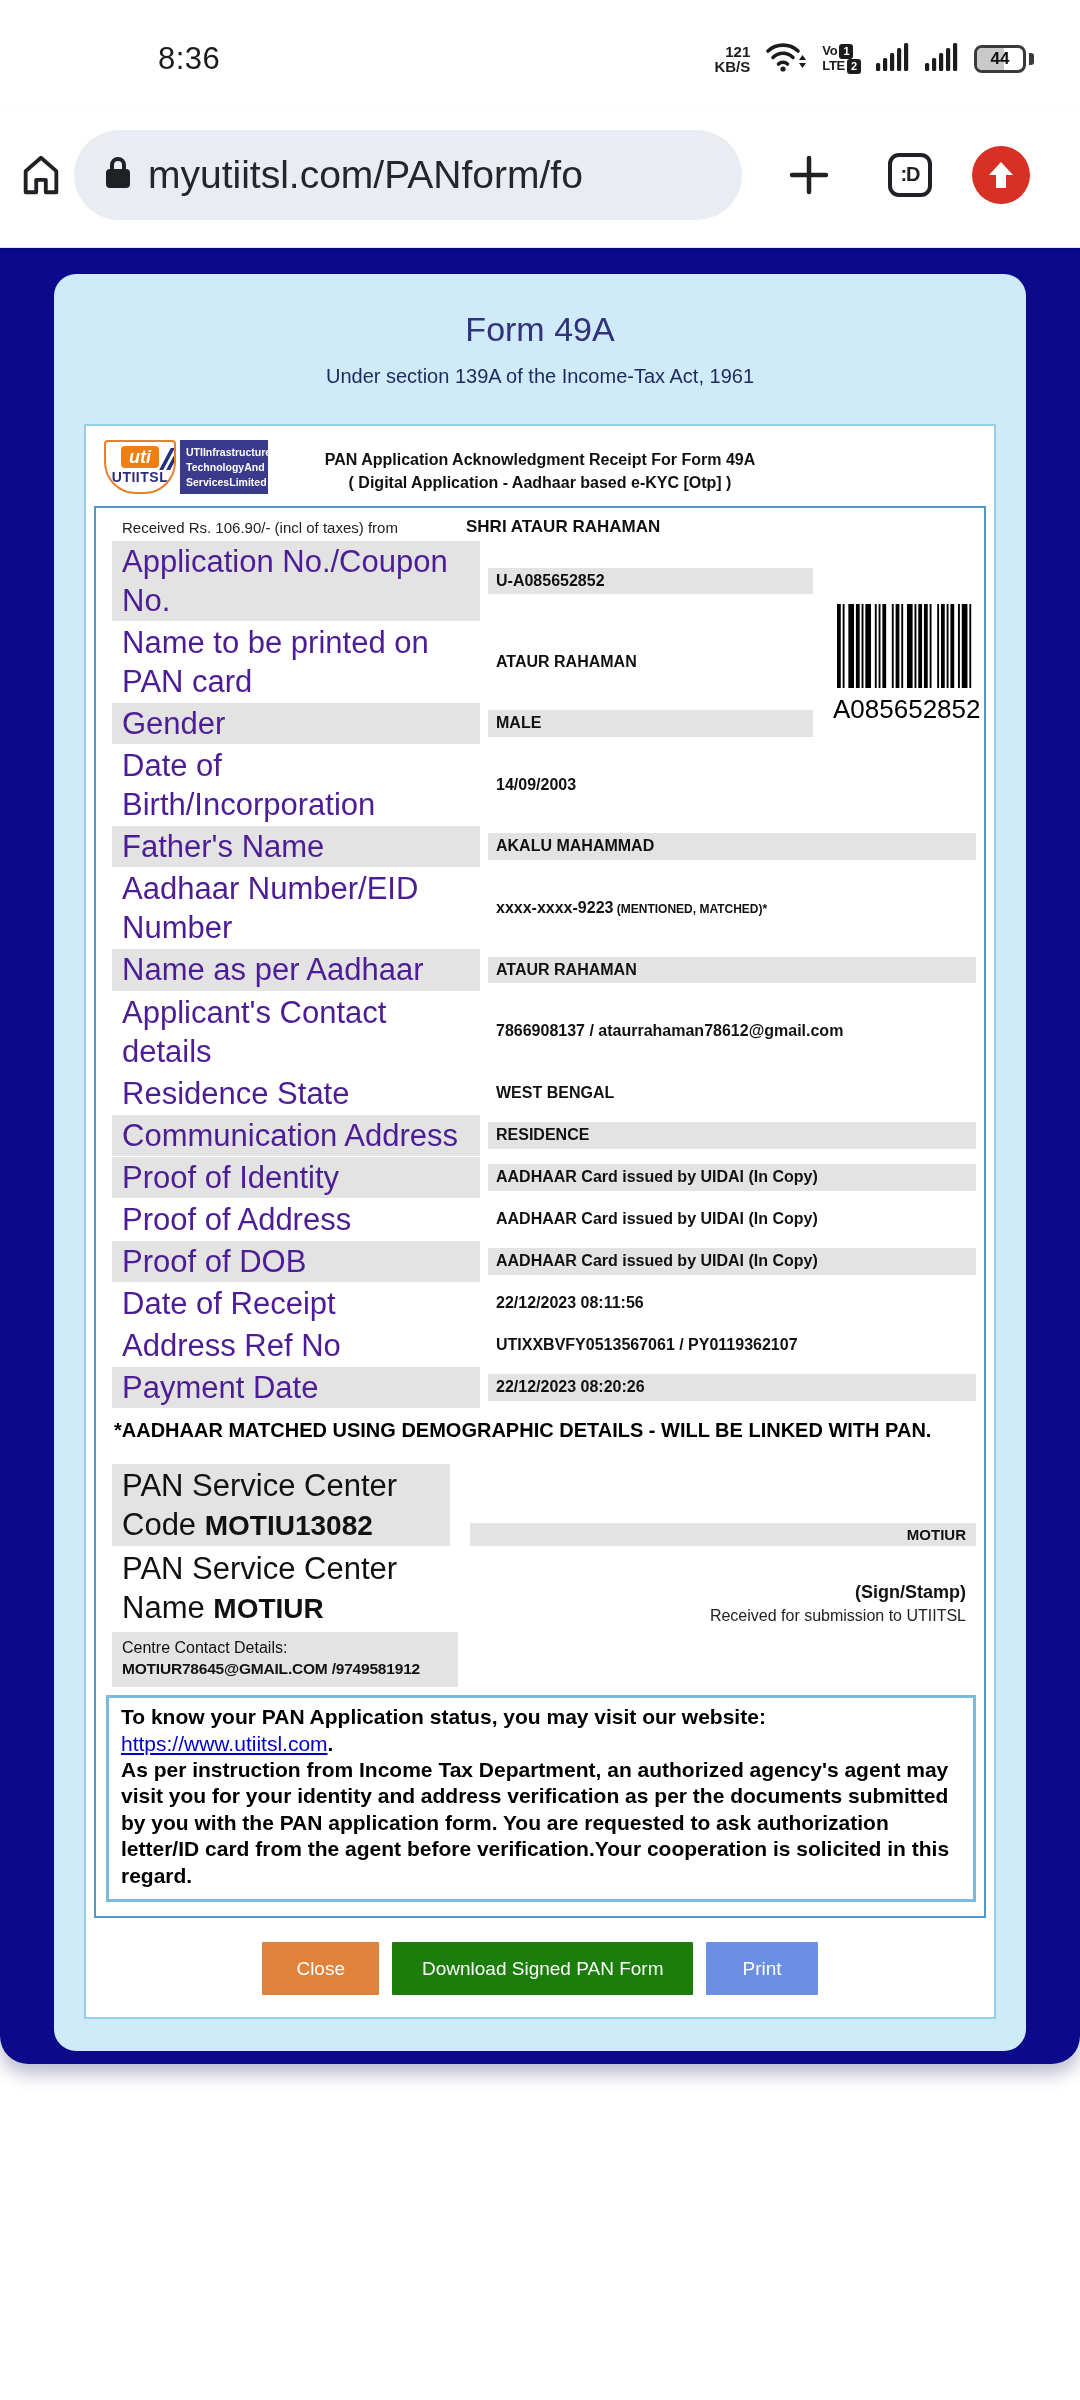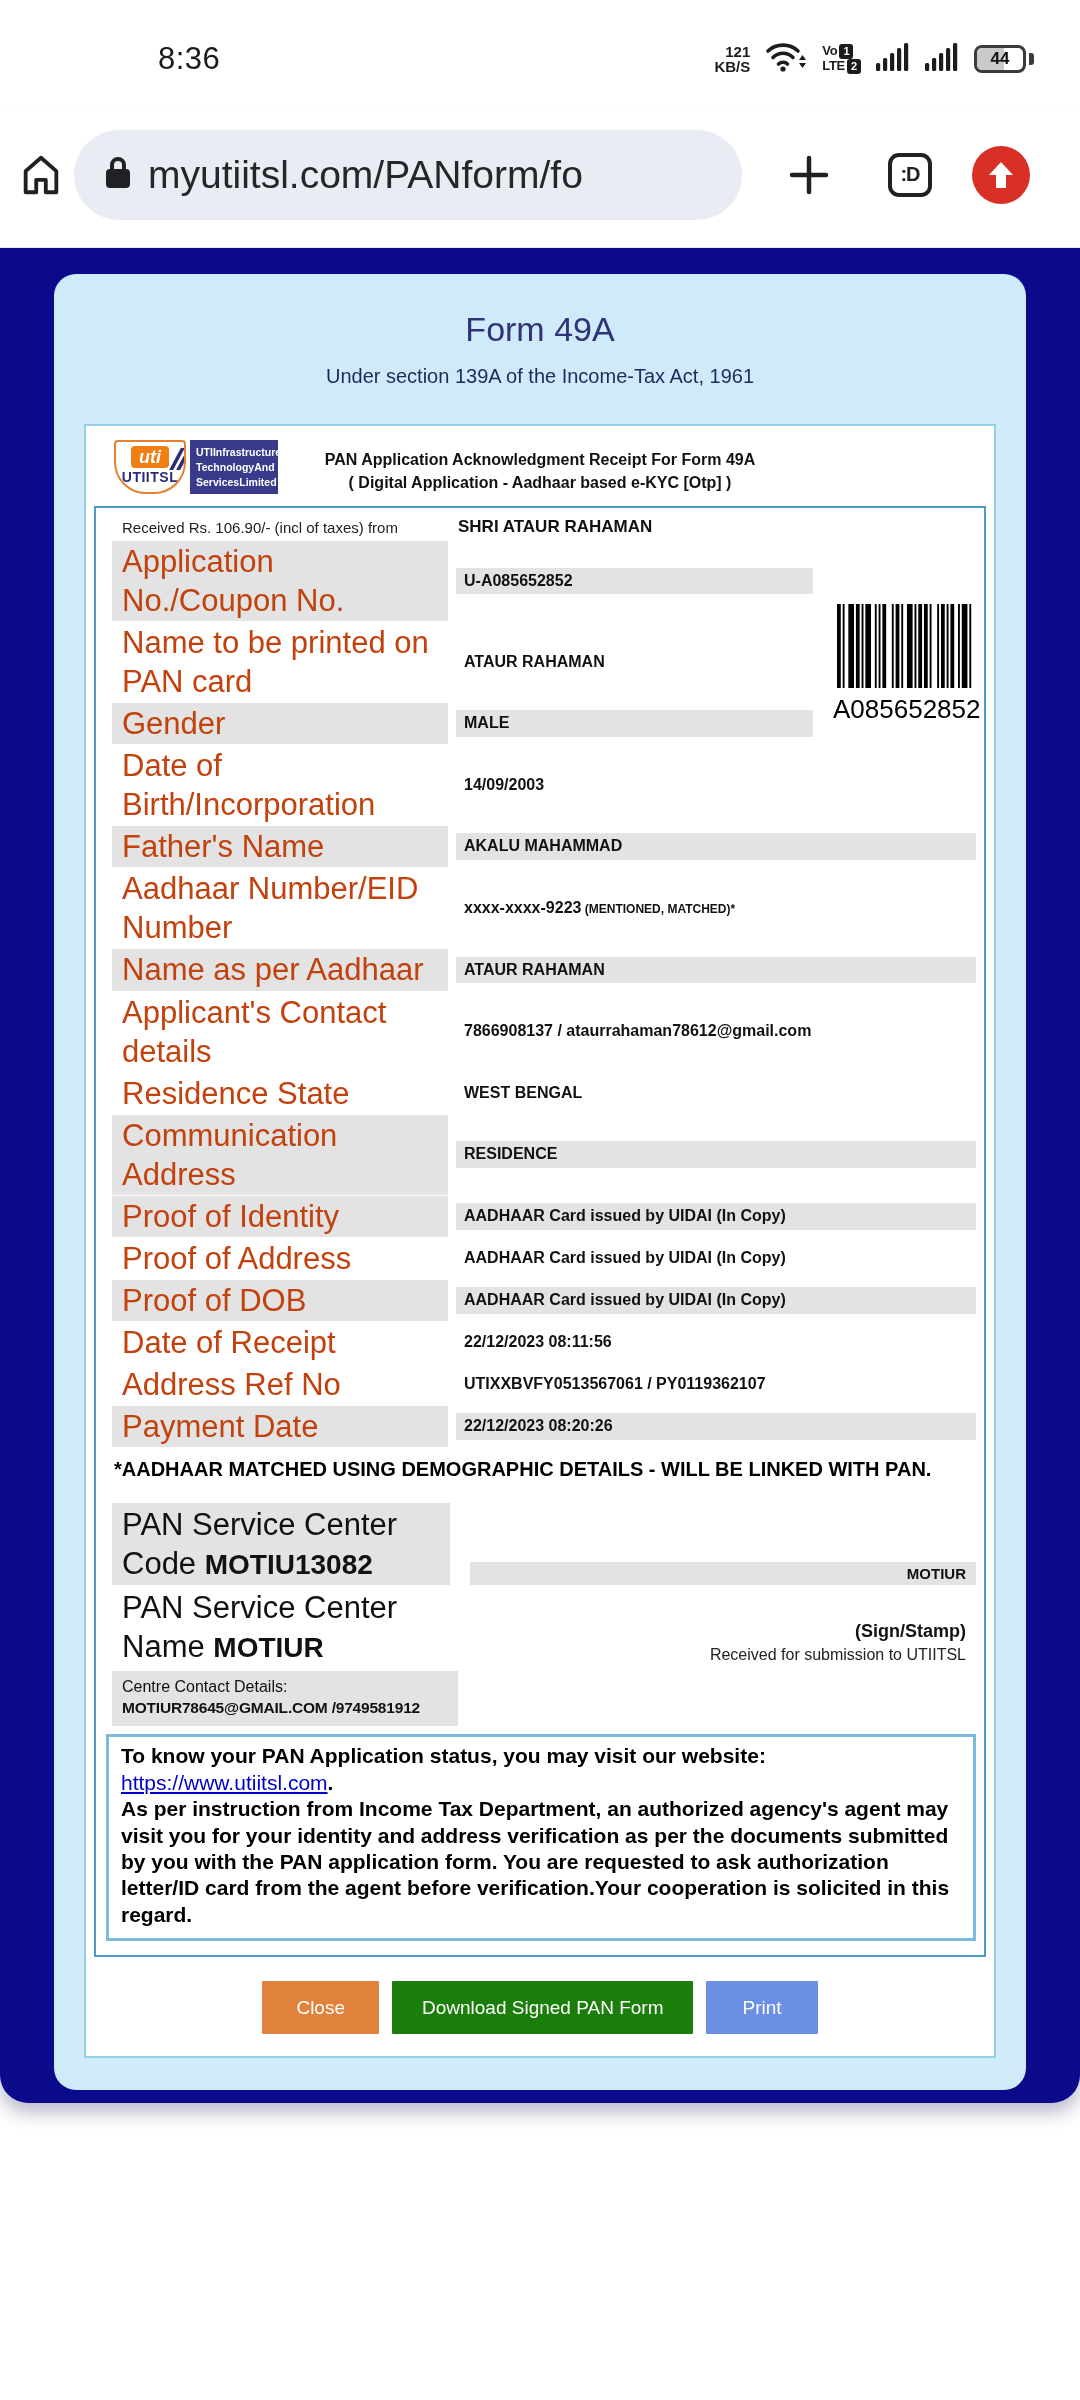--- a/index.html
+++ b/index.html
@@ -47,42 +47,42 @@
   
   .webview{background:var(--navy);border-radius:0 0 28px 28px;padding:26px 54px 13px;
            box-shadow:0 10px 18px rgba(10,10,80,.28)}
   .bluecard{background:var(--lightblue);border-radius:22px;padding:24px 30px 32px}
   .form-title{text-align:center;font-size:34px;font-weight:400;color:var(--titlenavy);margin-top:12px}
   .form-subtitle{text-align:center;font-size:20px;color:#1e2a5e;margin-top:16px;margin-bottom:36px}
   .whitecard{background:#fff;border:2px solid #94cfe8;padding:10px 8px 22px}
 
   
   .logo-row{position:relative;min-height:64px;margin:2px 0 4px}
-  .uti-logo{position:absolute;left:20px;top:2px;display:flex;height:54px}
+  .uti-logo{position:absolute;left:10px;top:2px;display:flex;height:54px}
   .crest{width:72px;height:54px;background:#fff;border:2px solid #e87f2e;
          border-radius:4px 4px 32px 32px;display:flex;flex-direction:column;
          align-items:center;overflow:hidden}
   .uti-badge{position:relative;background:#f07f13;color:#fff;font-weight:700;font-style:italic;
              font-size:18px;line-height:22px;padding:0 8px;border-radius:4px;margin-top:4px}
   .slash{position:absolute;top:2px;width:4px;height:22px;background:#2b2b7e;transform:skewX(-28deg)}
   .slash.s1{right:-10px}.slash.s2{right:-17px}
   .utiitsl-text{color:#2b2b7e;font-weight:800;font-size:14px;letter-spacing:.5px;margin-top:1px}
   .company-box{width:88px;background:#3a3a8c;color:#fff;margin-left:4px;padding:6px 6px;
                display:flex;flex-direction:column;justify-content:space-between;
                font-size:10.5px;font-weight:600}
   .company-line{display:flex;justify-content:space-between}
   .ack-heading{text-align:center;font-weight:700;font-size:16px;line-height:1.45;padding-top:10px}
 
   
   .rtable{border:2px solid var(--tableborder);padding:6px 0 14px 0;position:relative;background:#fff}
-  .received-row{display:flex;align-items:center;gap:0;margin:3px 8px 4px 16px}
+  .received-row{display:flex;align-items:center;gap:8px;margin:3px 8px 4px 16px}
   .received-label{width:338px;font-size:15px;color:#222;padding-left:10px;flex-shrink:0}
   .received-value{font-size:17px;font-weight:700;padding-left:8px}
   .trow{display:flex;align-items:center;gap:8px;margin:1px 8px 0 16px}
-  .tlabel{width:336px;flex-shrink:0;font-size:31px;line-height:1.26;color:#c2410c;
+  .tlabel{width:368px;flex-shrink:0;font-size:31px;line-height:1.26;color:#4c1d95;
           padding:1px 4px 1px 10px}
   .tvalue{flex:1;min-width:0;font-size:16px;font-weight:700;color:#111;
           padding:3px 8px;line-height:1.3;overflow-wrap:anywhere}
   .trow.shaded .tlabel,.trow.shaded .tvalue{background:var(--shade)}
   .trow.short .tvalue{margin-right:163px}
   .subvalue{font-size:12px;font-weight:700}
   .note{font-size:20px;font-weight:700;margin:8px 12px 2px 18px;line-height:1.4;color:#000}
 
   .psc-row{display:flex;align-items:flex-end;gap:20px;margin:1px 8px 0 16px}
   .psc-row.first{margin-top:20px}

